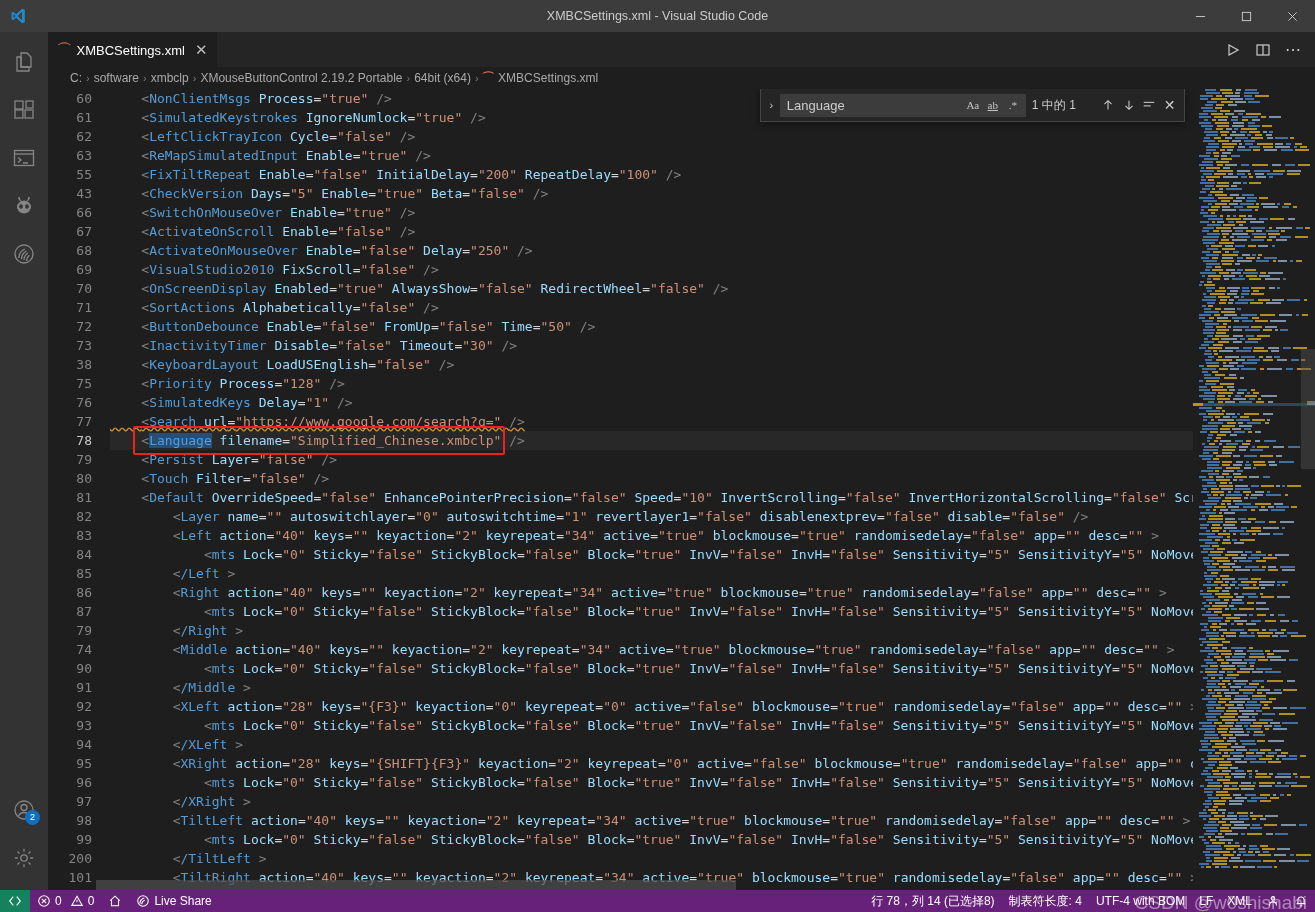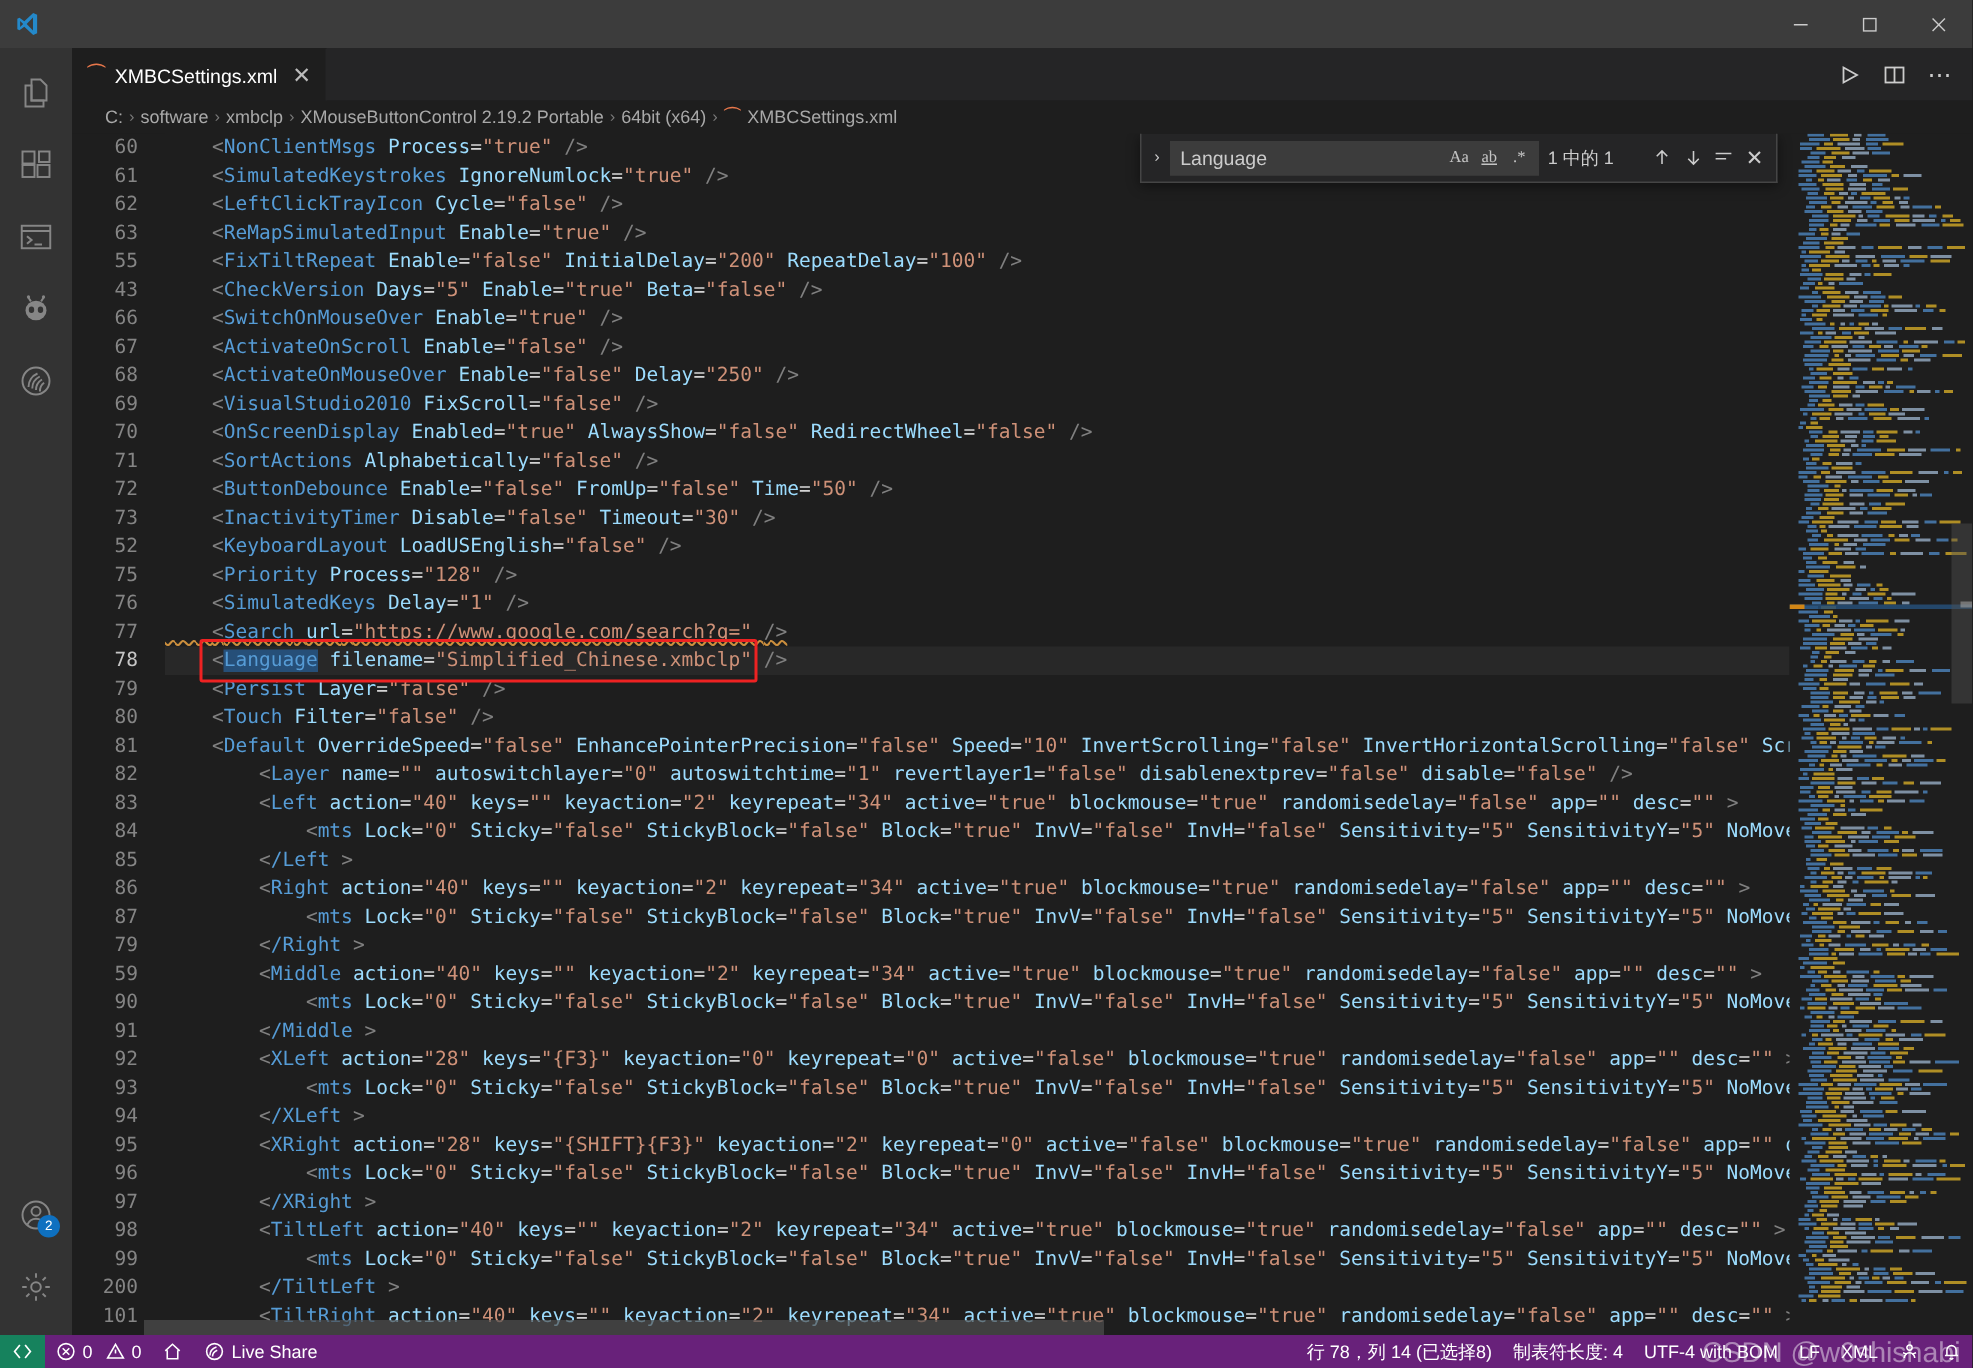--- a/index.html
+++ b/index.html
@@ -187,20 +187,21 @@
 </style>
 </head>
 <body>
 
 <div class="titlebar">
   <div class="vscode-logo">
     <svg viewBox="0 0 24 24" fill="#2489ca">
         <path d="M17.5 2.2 9.6 9.6 5.3 6.4 3.4 7.3v9.4l1.9.9 4.3-3.2 7.9 7.4L21 20.2V3.8L17.5 2.2zM5.9 14.6v-5.2l2.7 2.6-2.7 2.6zm11.4 3.2-5.6-5.8 5.6-5.8v11.6z"></path>
       </svg>
   </div>
+  <div class="title-center">XMBCSettings.xml - Visual Studio Code</div>
   <div class="win-controls">
     <div class="win-btn">
       <svg viewBox="0 0 12 12" stroke="currentColor" stroke-width="1">
           <line x1="1" y1="6" x2="11" y2="6"></line>
         </svg>
     </div>
     <div class="win-btn">
       <svg viewBox="0 0 12 12" stroke="currentColor" stroke-width="1" fill="none">
           <rect x="1.5" y="1.5" width="9" height="9"></rect>
         </svg>
@@ -325,36 +326,36 @@
             <div class="ln">55</div>
             <div class="ln">43</div>
             <div class="ln">66</div>
             <div class="ln">67</div>
             <div class="ln">68</div>
             <div class="ln">69</div>
             <div class="ln">70</div>
             <div class="ln">71</div>
             <div class="ln">72</div>
             <div class="ln">73</div>
-            <div class="ln">52</div>
+            <div class="ln">38</div>
             <div class="ln">75</div>
             <div class="ln">76</div>
             <div class="ln">77</div>
             <div class="ln active">78</div>
             <div class="ln">79</div>
             <div class="ln">80</div>
             <div class="ln">81</div>
             <div class="ln">82</div>
             <div class="ln">83</div>
             <div class="ln">84</div>
             <div class="ln">85</div>
             <div class="ln">86</div>
             <div class="ln">87</div>
             <div class="ln">79</div>
-            <div class="ln">59</div>
+            <div class="ln">74</div>
             <div class="ln">90</div>
             <div class="ln">91</div>
             <div class="ln">92</div>
             <div class="ln">93</div>
             <div class="ln">94</div>
             <div class="ln">95</div>
             <div class="ln">96</div>
             <div class="ln">97</div>
             <div class="ln">98</div>
             <div class="ln">99</div>

